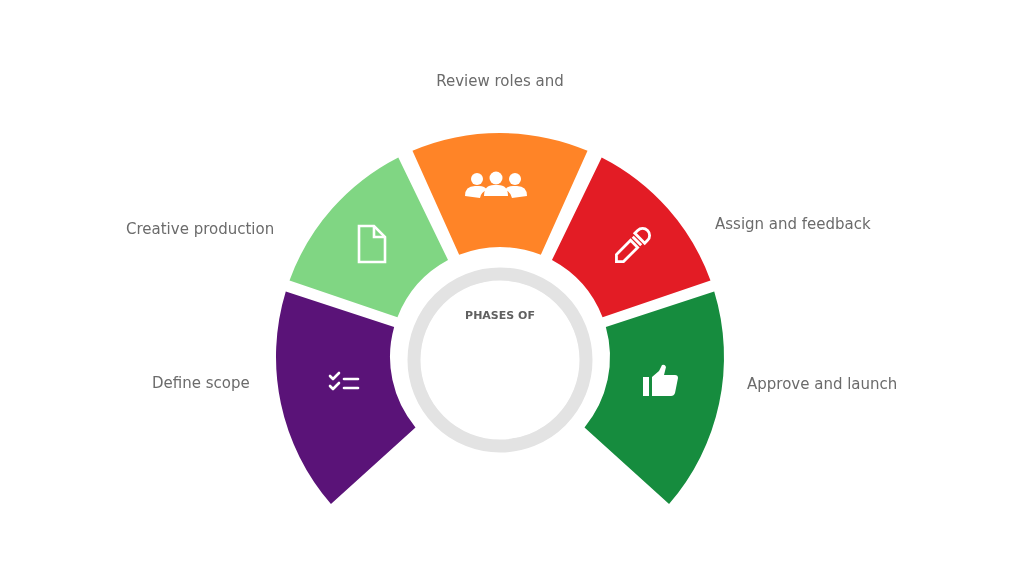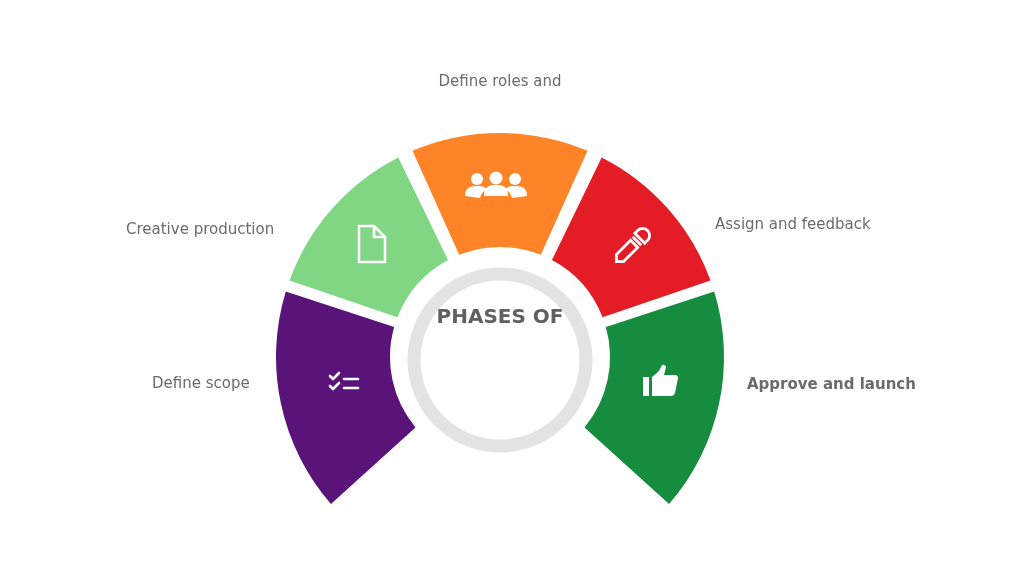--- a/index.html
+++ b/index.html
@@ -4,21 +4,21 @@
 <style>
   html, body { margin: 0; padding: 0; background: #ffffff; }
   body { width: 1024px; height: 578px; position: relative; overflow: hidden;
          font-family: "DejaVu Sans", sans-serif; }
   #diagram { position: absolute; left: 0; top: 0; width: 1024px; height: 578px; }
   .label { position: absolute; color: #6b6b6b; font-size: 15px; line-height: 23px;
            font-family: "DejaVu Sans", sans-serif; white-space: nowrap; }
   .label.center-top { text-align: center; }
   .center-title { position: absolute; left: 420px; top: 304px; width: 160px;
                   text-align: center; color: #606060; font-weight: bold;
-                  font-size: 20px; line-height: 24px;
+                  font-size: 11px; line-height: 24px;
                   font-family: "DejaVu Sans", sans-serif; }
 </style>
 </head>
 <body>
 
 <svg id="diagram" viewBox="0 0 1024 578" xmlns="http://www.w3.org/2000/svg">
   <g id="segments">
       <path d="M330.9450540300991,503.95722249387364 A224,224 0 0 1 285.78773466428004,291.50873814210706 L394.1560207117786,327.04917282553686 A110,110 0 0 0 415.48881240471246,427.41206694334517 Z" fill="#5A1378"></path>
       <path d="M289.5088529439565,280.3874878950502 A224,224 0 0 1 398.30612805834147,157.41453858180563 L448.0194158644041,260.05662027285086 A110,110 0 0 0 397.44438186629367,317.22129729096986 Z" fill="#80D683"></path>
       <path d="M412.47622721840264,150.8069128266534 A224,224 0 0 1 587.5237727815972,150.80691282665333 L540.8504619105258,254.86655904309953 A110,110 0 0 0 459.1495380894741,254.86655904309953 Z" fill="#FF8427"></path>
@@ -61,16 +61,16 @@
   </g>
 </svg>
 
 <div class="center-title">
   <div>PHASES OF</div>
 </div>
 
 <div class="label" style="left:152px; top:372px;">Define scope</div>
 <div class="label" style="left:126px; top:218px;">Creative production</div>
 <div class="label center-top" style="left:420px; top:70px; width:160px;">
-  <div>Define roles and</div>
+  <div>Review roles and</div>
 </div>
 <div class="label" style="left:715px; top:213px;">Assign and feedback</div>
-<div class="label" style="left:747px; top:373px;font-weight:bold;">Approve and launch</div>
+<div class="label" style="left:747px; top:373px;">Approve and launch</div>
 
 </body></html>

